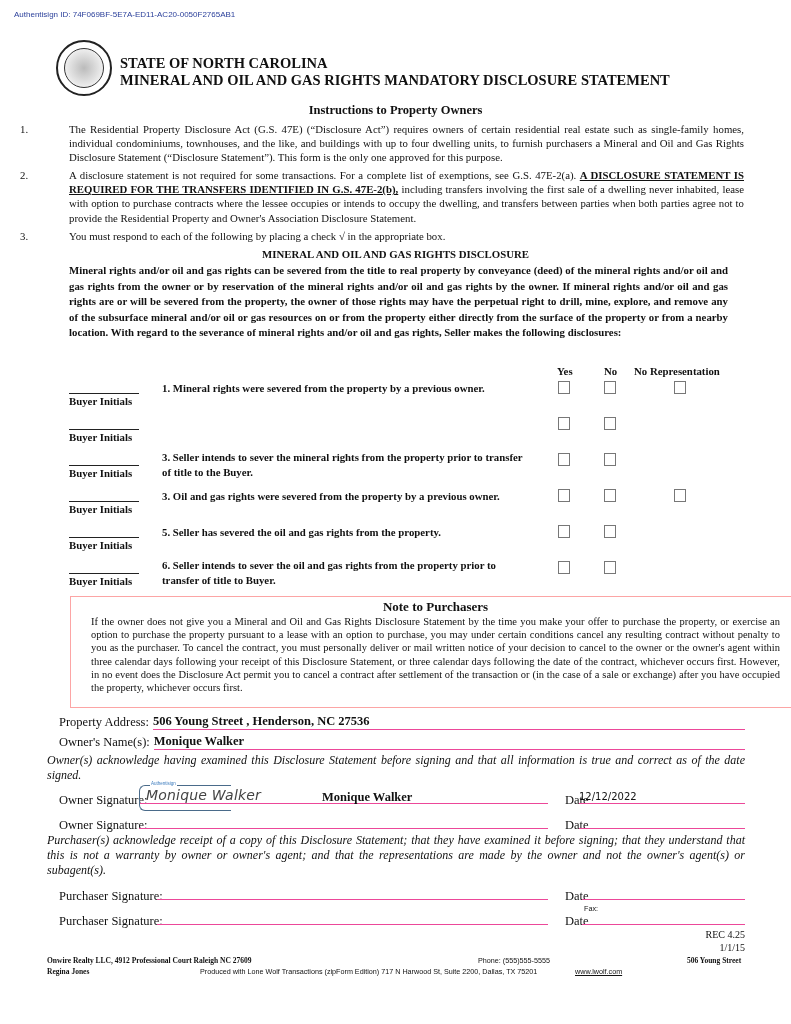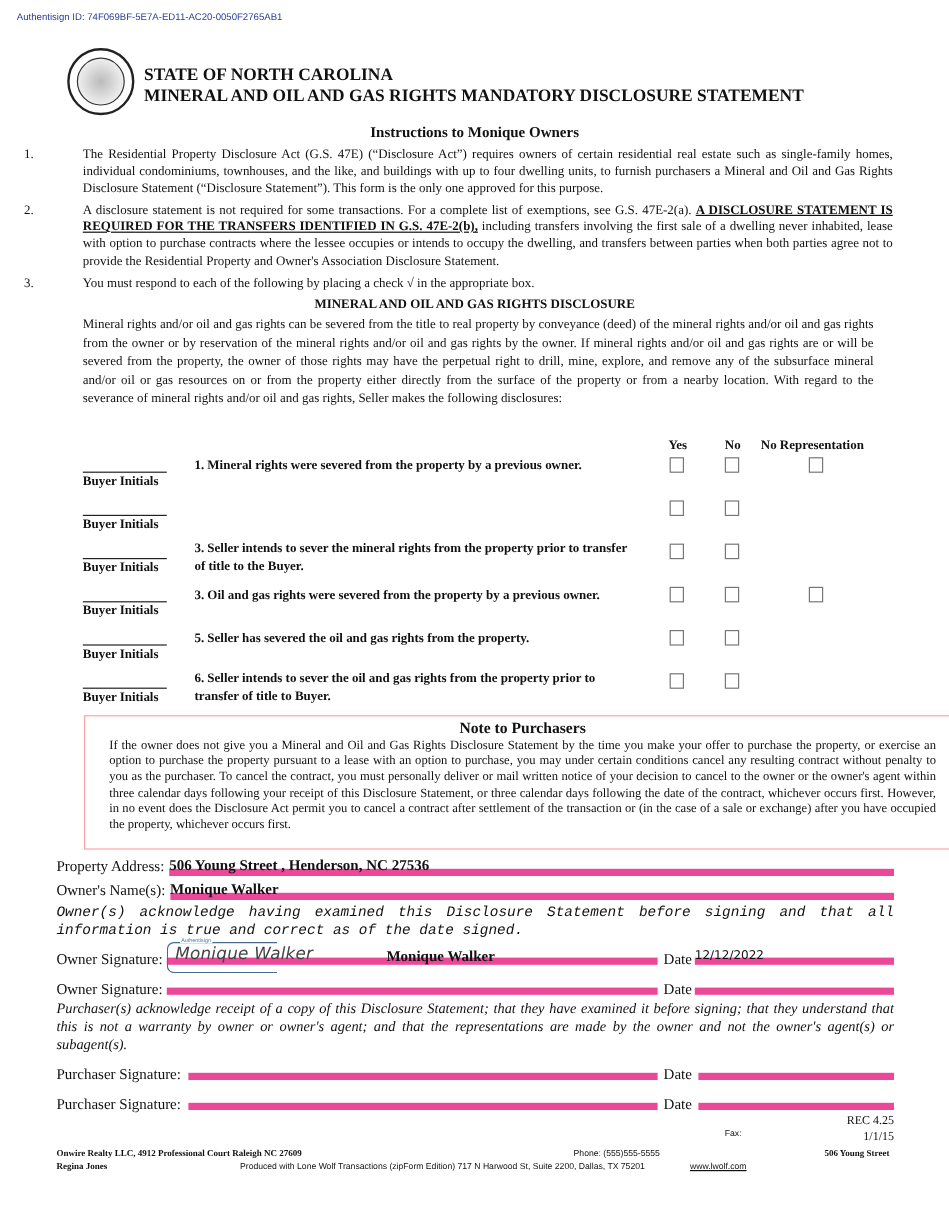--- a/index.html
+++ b/index.html
@@ -10,50 +10,50 @@
   .seal { left: 56px; top: 40px; width: 56px; height: 56px; border-radius: 50%; border: 2px solid #222; display:flex; align-items:center; justify-content:center; }
   .seal-inner { width: 40px; height: 40px; border-radius: 50%; border: 1px solid #333; background: radial-gradient(circle, #bbb 0%, #eee 70%); }
   .title1 { left: 120px; top: 55px; font-size: 14.5px; font-weight: bold; }
   .title2 { left: 120px; top: 72px; font-size: 14.5px; font-weight: bold; }
   .inst-h { left: 0; width: 791px; top: 103px; text-align: center; font-size: 12.5px; font-weight: bold; }
   .ol { left: 20px; width: 724px; font-size: 10.8px; line-height: 14.2px; }
   .ol .num { position: absolute; left: 0; }
   .ol .txt { margin-left: 49px; text-align: justify; }
   .u { text-decoration: underline; font-weight: bold; }
   .sec-h { left: 0; width: 791px; top: 248px; text-align: center; font-size: 10.8px; font-weight: bold; }
-  .intro { left: 69px; width: 659px; top: 263px; font-size: 10.8px; line-height: 15.5px; font-weight: normal; text-align: justify; }
+  .intro { left: 69px; width: 659px; top: 263px; font-size: 10.8px; line-height: 15.5px; font-weight: bold; text-align: justify; }
   .colh { top: 365px; font-size: 10.8px; font-weight: bold; }
   .row { left: 69px; width: 660px; height: 36px; }
   .initline { position: absolute; left: 0; top: 12px; width: 70px; border-bottom: 1px solid #222; }
   .initlbl { position: absolute; left: 0; top: 14px; font-size: 10.8px; font-weight: bold; }
   .qtext { position: absolute; left: 93px; top: -3px; width: 365px; font-size: 10.8px; font-weight: bold; line-height: 14.5px; }
   .cb { position: absolute; width: 12px; height: 13px; border: 1px solid #777; background: #fff; }
   .note { left: 70px; width: 731px; top: 596px; height: 112px; border: 1px solid #fca5a5; padding: 2px 20px; }
   .note-h { text-align: center; font-size: 13px; font-weight: bold; }
   .note-p { font-size: 10.5px; line-height: 13.2px; text-align: justify; }
-  .line-label { font-size: 12.5px; }
-  .fline { border-bottom: 6px solid #ec4899; height: 16px; }
+  .line-label { font-size: 12.5px; margin-left: 12px; }
+  .fline { border-bottom: 1px solid #ec4899; height: 16px; }
   .ital { left: 47px; width: 698px; font-size: 12px; font-style: italic; line-height: 15px; text-align: justify; }
   .sigbox { left: 139px; top: 785px; width: 92px; height: 26px; border: 1px solid #4a6b8a; border-right: none; border-radius: 6px 0 0 6px; }
   .authsign { left: 150px; top: 781px; font-family: "Liberation Sans", sans-serif; font-size: 4.5px; color: #3b7bbd; background:#fff; padding: 0 1px; }
   .sig { left: 146px; top: 787px; font-family: "DejaVu Sans", sans-serif; font-style: italic; font-size: 14px; color: #444; letter-spacing: 0.2px; }
   .foot-b { font-size: 7.5px; font-weight: bold; }
   .foot-s { font-family: "Liberation Sans", sans-serif; font-size: 7.2px; }
 </style>
 </head>
 <body>
 
 <div class="abs authid">Authentisign ID: 74F069BF-5E7A-ED11-AC20-0050F2765AB1</div>
 <div class="abs seal">
     <div class="seal-inner"></div>
   </div>
 <div class="abs title1">STATE OF NORTH CAROLINA</div>
 <div class="abs title2">MINERAL AND OIL AND GAS RIGHTS MANDATORY DISCLOSURE STATEMENT</div>
 
-<div class="abs inst-h">Instructions to Monique Owners</div>
+<div class="abs inst-h">Instructions to Property Owners</div>
 <div class="abs ol" style="top:122px;">
   <span class="num">1.</span>
   <div class="txt">The Residential Property Disclosure Act (G.S. 47E) (“Disclosure Act”) requires owners of certain residential real estate such as single-family homes, individual condominiums, townhouses, and the like, and buildings with up to four dwelling units, to furnish purchasers a Mineral and Oil and Gas Rights Disclosure Statement (“Disclosure Statement”). This form is the only one approved for this purpose.</div>
 </div>
 <div class="abs ol" style="top:168px;">
   <span class="num">2.</span>
   <div class="txt"><span>A disclosure statement is not required for some transactions. For a complete list of exemptions, see G.S. 47E-2(a). </span><span class="u">A DISCLOSURE STATEMENT IS REQUIRED FOR THE TRANSFERS IDENTIFIED IN G.S. 47E-2(b),</span><span> including transfers involving the first sale of a dwelling never inhabited, lease with option to purchase contracts where the lessee occupies or intends to occupy the dwelling, and transfers between parties when both parties agree not to provide the Residential Property and Owner's Association Disclosure Statement.</span></div>
 </div>
 <div class="abs ol" style="top:229px;">
   <span class="num">3.</span>
@@ -117,21 +117,21 @@
 </div>
 
 <div class="abs" style="left:47px;top:714px;width:698px;display:flex;align-items:flex-end;">
   <span class="line-label">Property Address:</span>
   <div class="fline" style="flex:1;margin-left:4px;font-weight:bold;font-size:12.5px;">506 Young Street , Henderson, NC  27536</div>
 </div>
 <div class="abs" style="left:47px;top:734px;width:698px;display:flex;align-items:flex-end;">
   <span class="line-label">Owner's Name(s):</span>
   <div class="fline" style="flex:1;margin-left:4px;font-weight:bold;font-size:12.5px;">Monique  Walker</div>
 </div>
-<div class="abs ital" style="top:753px;font-family:Liberation Mono, monospace;">Owner(s) acknowledge having examined this Disclosure Statement before signing and that all information is true and correct as of the date signed.</div>
+<div class="abs ital" style="top:753px;">Owner(s) acknowledge having examined this Disclosure Statement before signing and that all information is true and correct as of the date signed.</div>
 
 <div class="abs" style="left:47px;top:790px;"><span class="line-label">Owner Signature:</span></div>
 <div class="abs fline" style="left:139px;top:788px;width:409px;"></div>
 <div class="abs sigbox"></div>
 <div class="abs authsign">Authentisign</div>
 <div class="abs sig">Monique Walker</div>
 <div class="abs" style="left:322px;top:790px;font-size:12.5px;font-weight:bold;">Monique  Walker</div>
 <div class="abs" style="left:553px;top:790px;"><span class="line-label">Date</span></div>
 <div class="abs fline" style="left:579px;top:788px;width:166px;font-family:'DejaVu Sans',sans-serif;font-size:10px;padding-top:3px;">12/12/2022</div>
 
@@ -149,17 +149,17 @@
 
 <div class="abs" style="left:47px;top:911px;"><span class="line-label">Purchaser Signature:</span></div>
 <div class="abs fline" style="left:157px;top:909px;width:391px;"></div>
 <div class="abs" style="left:553px;top:911px;"><span class="line-label">Date</span></div>
 <div class="abs fline" style="left:582px;top:909px;width:163px;"></div>
 
 <div class="abs" style="right:46px;top:929px;font-size:10px;text-align:right;">REC 4.25</div>
 <div class="abs" style="right:46px;top:942px;font-size:10px;text-align:right;">1/1/15</div>
 <div class="abs foot-b" style="left:47px;top:956px;">Onwire Realty LLC, 4912 Professional Court Raleigh NC 27609</div>
 <div class="abs foot-s" style="left:478px;top:956px;">Phone: (555)555-5555</div>
-<div class="abs foot-s" style="left:584px;top:940px;margin-left:20px;">Fax:</div>
+<div class="abs foot-s" style="left:584px;top:904px;">Fax:</div>
 <div class="abs foot-b" style="left:687px;top:956px;">506 Young Street</div>
 <div class="abs foot-b" style="left:47px;top:967px;">Regina Jones</div>
 <div class="abs foot-s" style="left:200px;top:967px;">Produced with Lone Wolf Transactions (zipForm Edition) 717 N Harwood St, Suite 2200, Dallas, TX  75201</div>
 <div class="abs foot-s" style="left:575px;top:967px;text-decoration:underline;">www.lwolf.com</div>
 
 </body></html>

